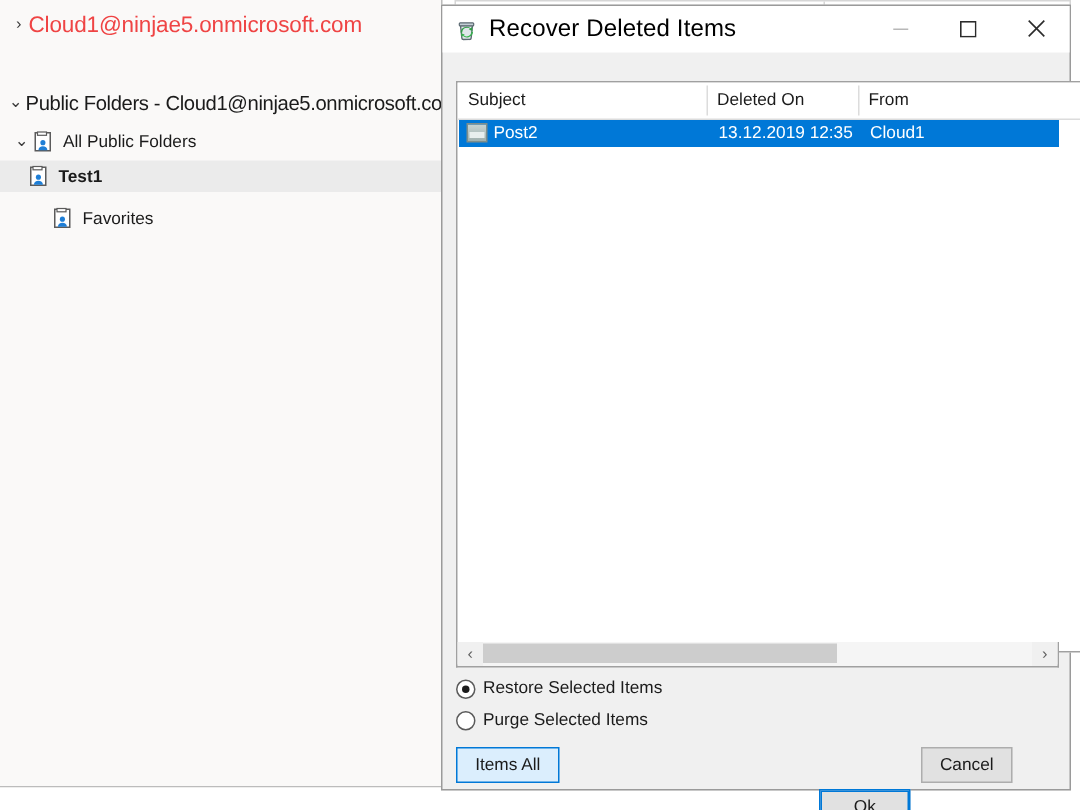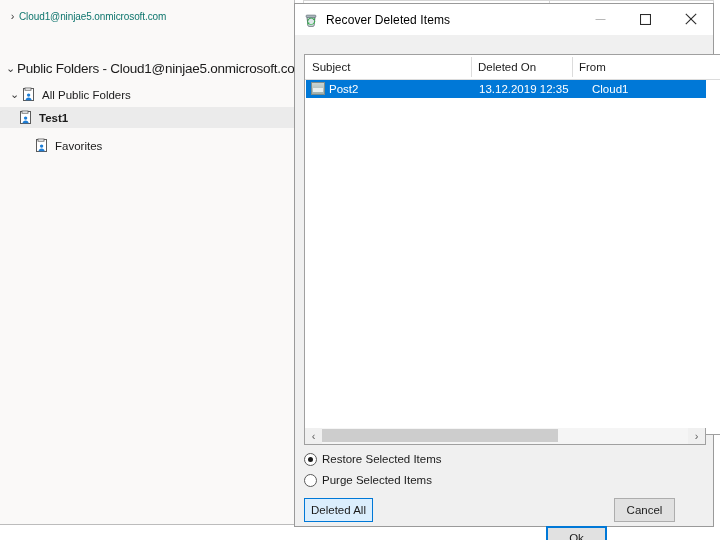--- a/index.html
+++ b/index.html
@@ -74,22 +74,22 @@
     left: 0; top: 4px;
     width: 295px;
     height: 24px;
     display: flex;
     align-items: center;
     padding-left: 6px;
     box-sizing: border-box;
     white-space: nowrap;
   }
   .acct-row .label {
-    font-size: 10px;
-    color: #0f766e;
+    font-size: 15px;
+    color: #ef4444;
     letter-spacing: -0.1px;
   }
 
   .chev {
     display: inline-block;
     width: 13px;
     flex: 0 0 13px;
     text-align: center;
     font-size: 11px;
     color: #3b3b3b;
@@ -161,21 +161,21 @@
     align-items: center;
   }
   #title-icon {
     width: 16px; height: 16px;
     margin-left: 8px;
     margin-right: 7px;
     position: relative;
     flex: 0 0 16px;
   }
   #title-text {
-    font-size: 12px;
+    font-size: 16px;
     color: #000000;
     letter-spacing: 0.1px;
   }
   .wbtn {
     position: absolute;
     top: 0;
     width: 45px;
     height: 30px;
     display: flex;
     align-items: center;
@@ -461,21 +461,21 @@
 
       <div class="col-h" style="left:267px;width:133px;">
         <span>From</span>
       </div>
     </div>
 
     <div id="row-post2">
       <span id="msg-icon"></span>
       <span class="cell" style="left:23px;">Post2</span>
       <span class="cell" style="left:173px;">13.12.2019 12:35</span>
-      <span class="cell" style="left:286px;">Cloud1</span>
+      <span class="cell" style="left:274px;">Cloud1</span>
     </div>
 
   </div>
 
   <div id="hscroll">
     <div class="sb-arrow" id="sb-left">‹</div>
     <div id="hscroll-track">
       <div id="hscroll-thumb"></div>
     </div>
     <div class="sb-arrow" id="sb-right">›</div>
@@ -483,17 +483,17 @@
 
   <div class="radio-row" id="radio-purge">
     <span class="rdo"></span>
     <span class="label">Purge Selected Items</span>
   </div>
   <div class="radio-row" id="radio-restore">
     <span class="rdo on"></span>
     <span class="label">Restore Selected Items</span>
   </div>
 
-  <div class="btn" id="btn-selectall">Deleted All</div>
+  <div class="btn" id="btn-selectall">Items All</div>
   <div class="btn focus" id="btn-ok">Ok</div>
   <div class="btn" id="btn-cancel">Cancel</div>
 
 </div>
 
 </body></html>

